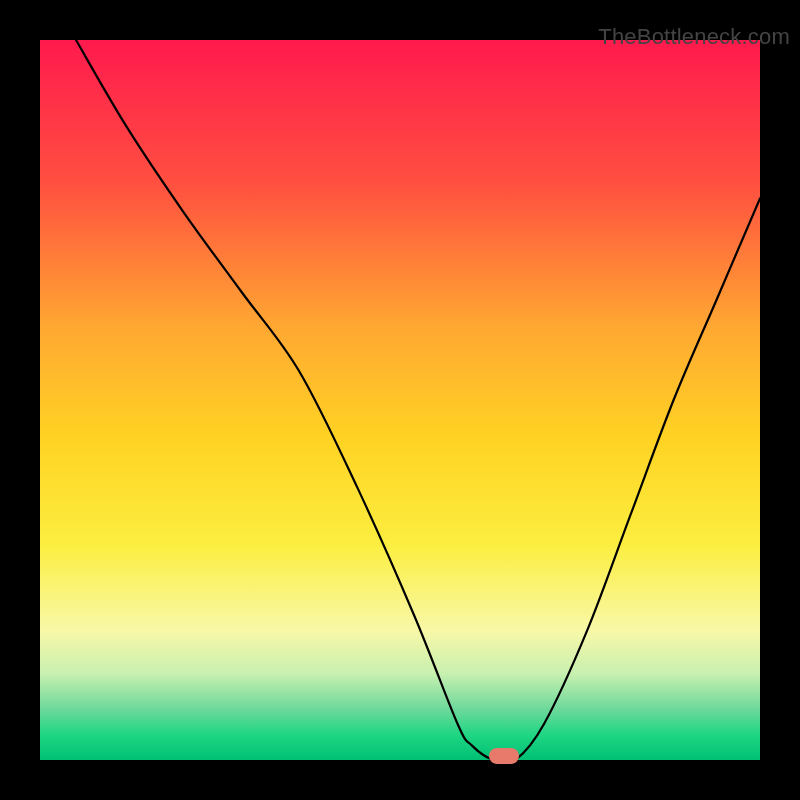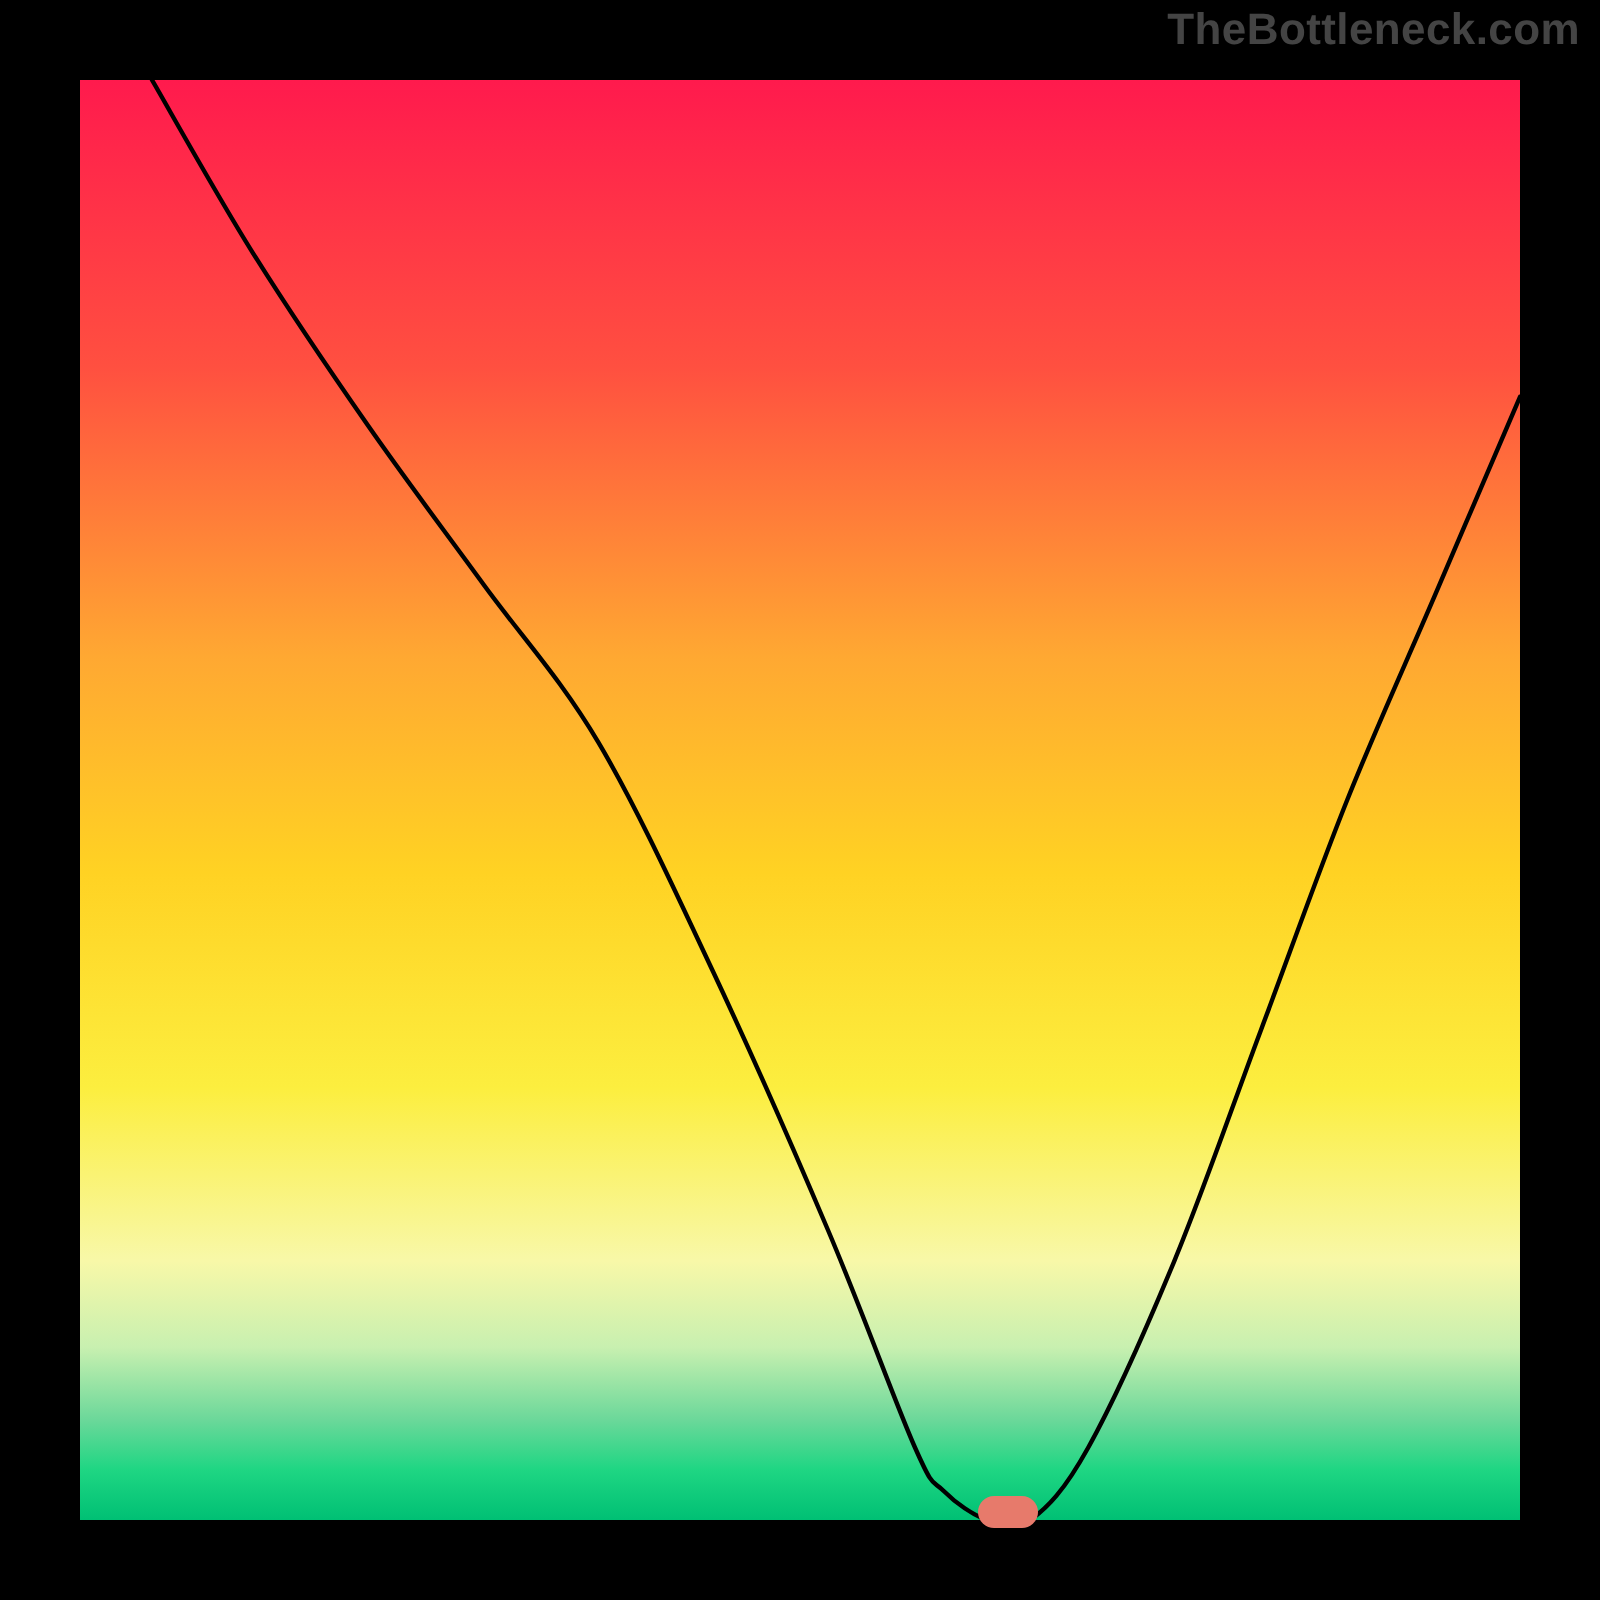--- a/index.html
+++ b/index.html
@@ -12,25 +12,25 @@
     font-family: Arial, Helvetica, sans-serif;
   }
   .frame {
     position: relative;
     width: 800px;
     height: 800px;
     background: #000;
   }
   .watermark {
     position: absolute;
-    top: 2px;
+    top: 24px;
     right: 10px;
     color: #444;
     font-size: 22px;
-    font-weight: 700;
+    font-weight: 400;
     letter-spacing: 0.2px;
     z-index: 10;
   }
   .plot-area {
     position: absolute;
     left: 40px;
     top: 40px;
     width: 720px;
     height: 720px;
     overflow: visible;

